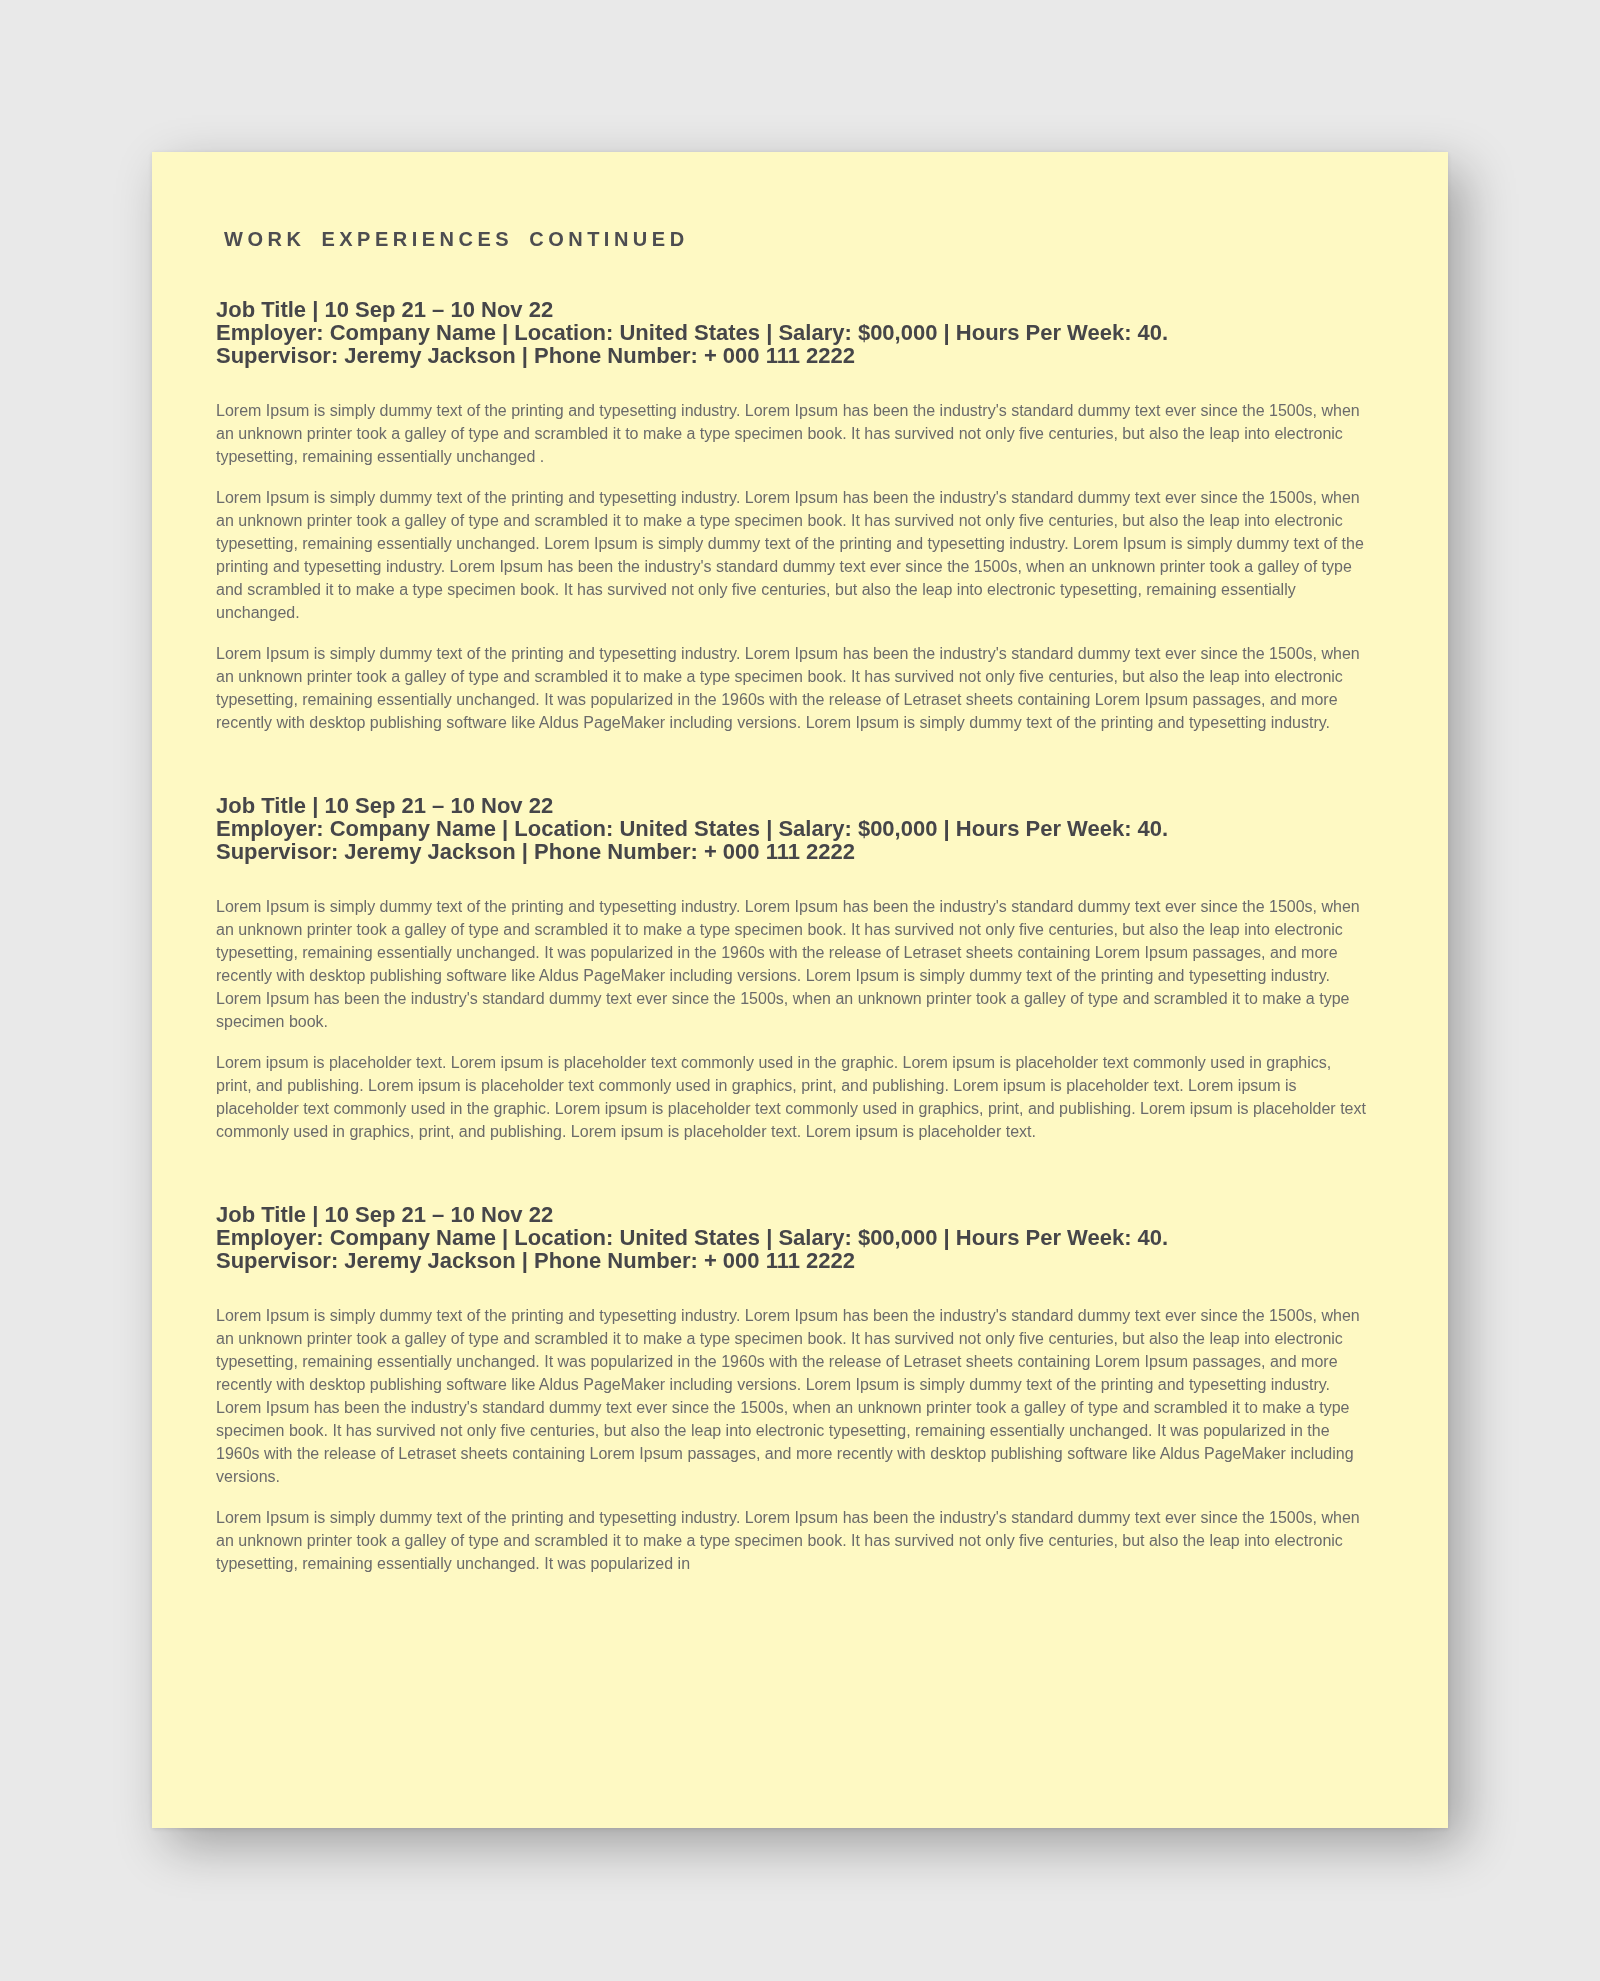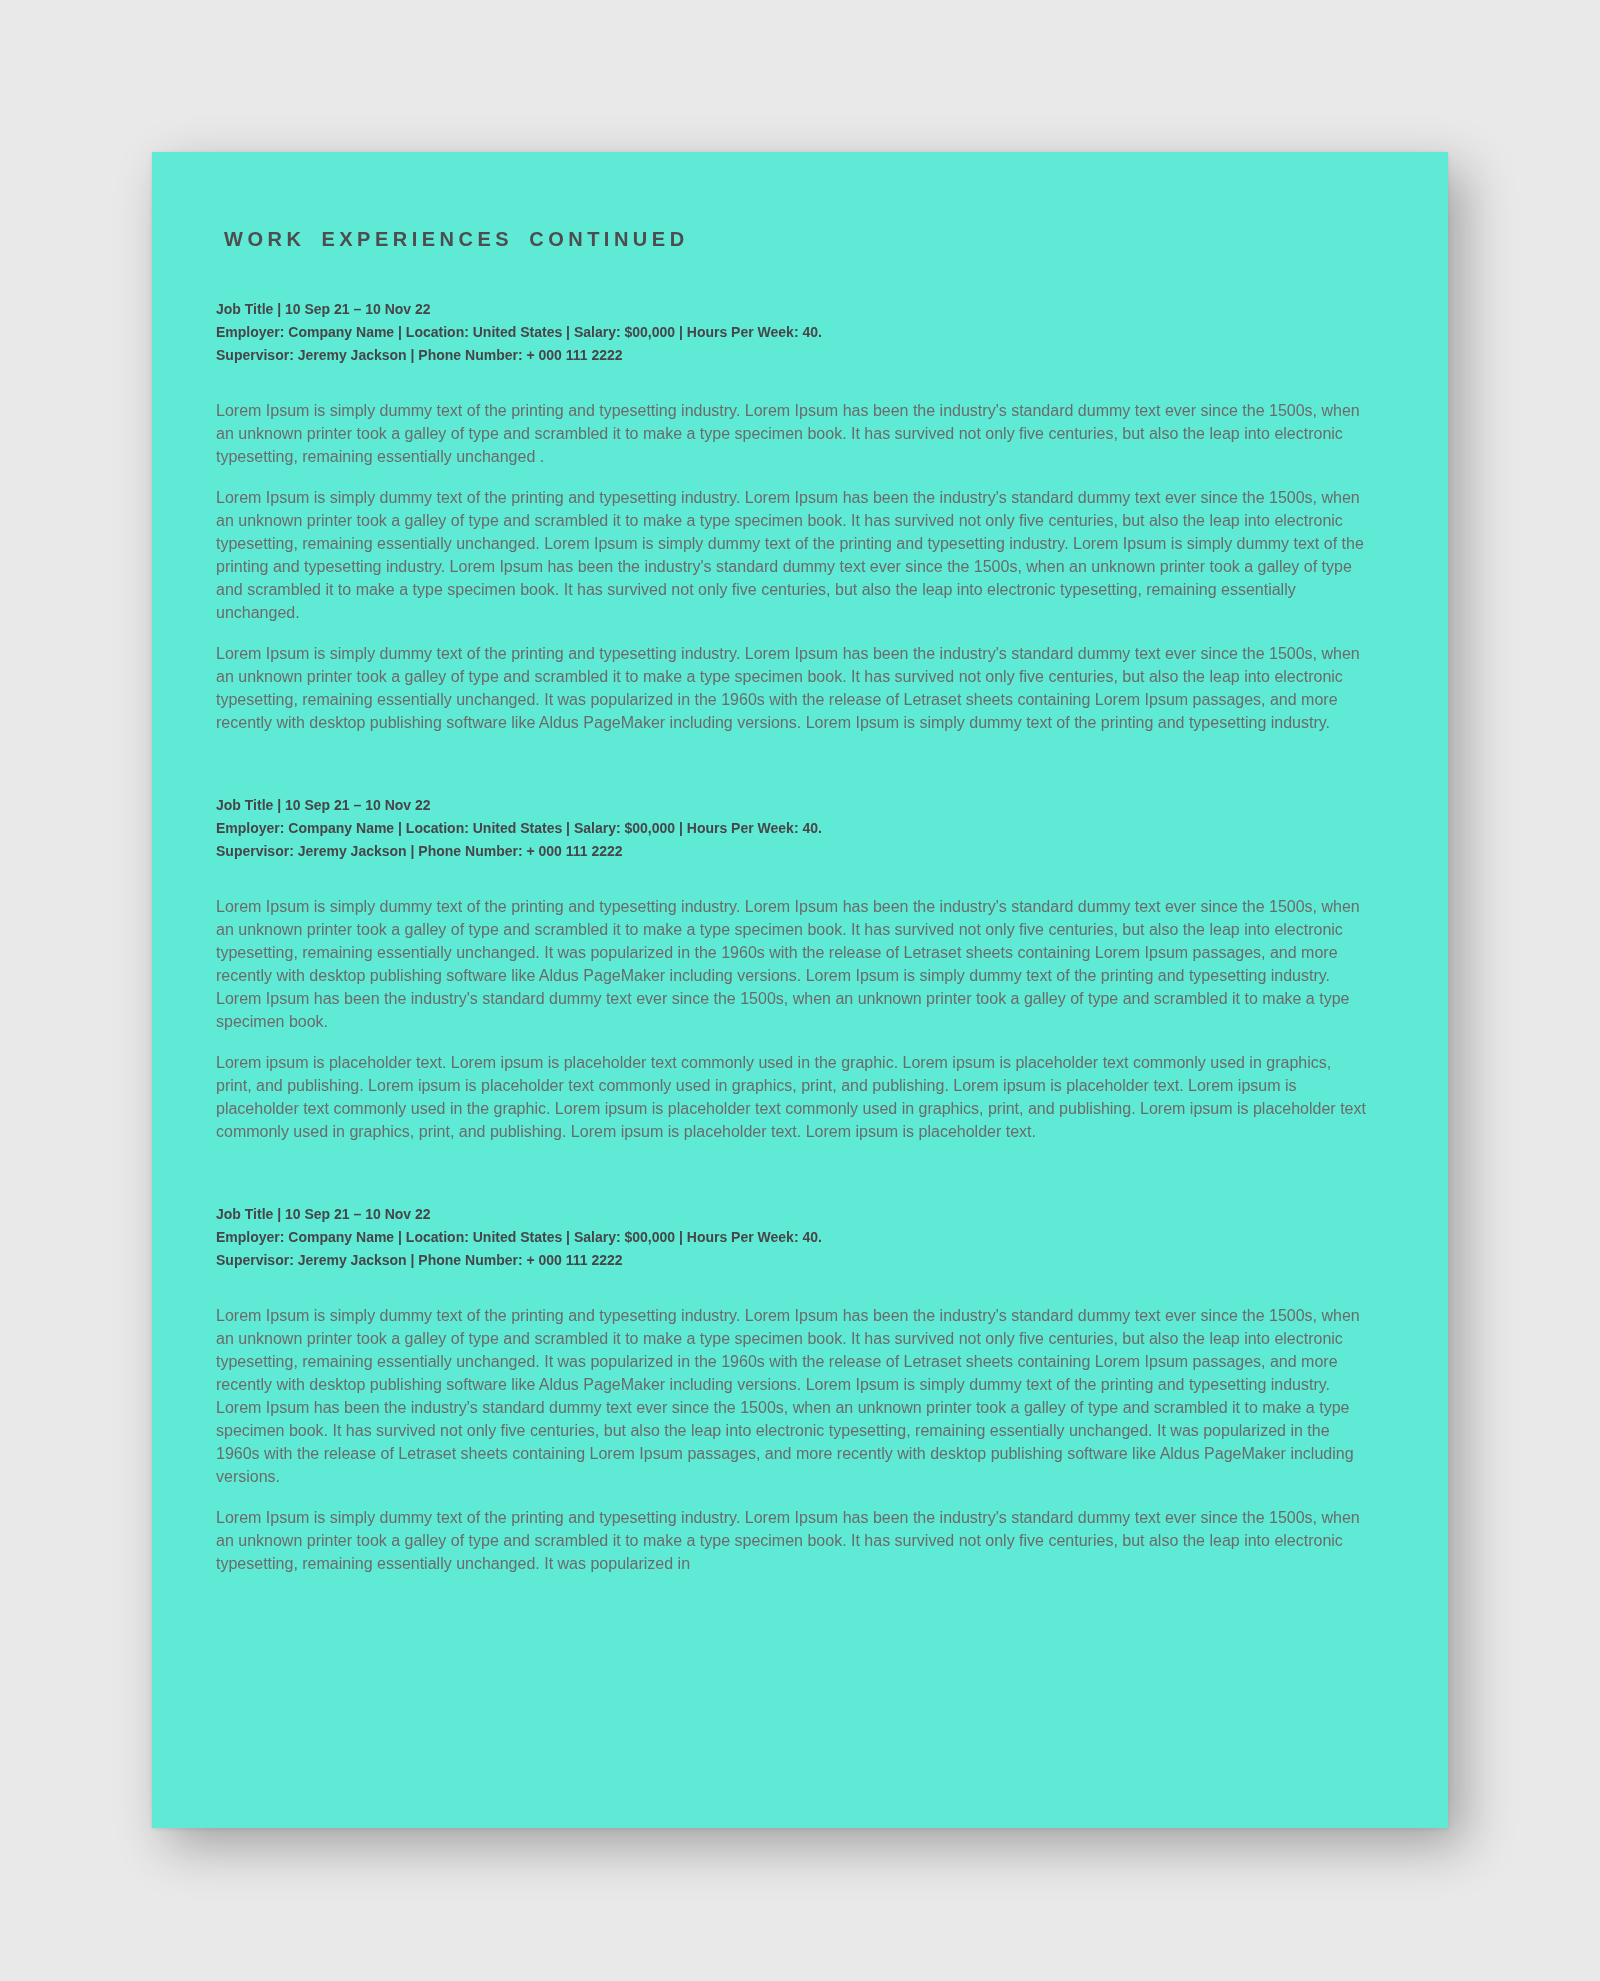--- a/index.html
+++ b/index.html
@@ -13,40 +13,40 @@
     font-family: "Liberation Sans", sans-serif;
     position: relative;
     overflow: hidden;
   }
   .page {
     position: absolute;
     left: 152px;
     top: 152px;
     width: 1296px;
     height: 1676px;
-    background: #5eead4;
+    background: #fef9c3;
     box-sizing: border-box;
     padding: 74px 82px 0 64px;
     box-shadow: 0 1px 4px rgba(0,0,0,0.10), 16px 18px 48px rgba(0,0,0,0.30);
     overflow: hidden;
   }
   .section-title {
     font-size: 20px;
     line-height: 26px;
     font-weight: bold;
     letter-spacing: 4.5px;
     word-spacing: 6px;
     color: #4d4d50;
     margin: 0 0 46px 8px;
   }
   .job {
     margin: 0 0 60px 0;
   }
   .job-header {
-    font-size: 14px;
+    font-size: 22px;
     line-height: 23px;
     font-weight: bold;
     color: #464649;
     margin: 0 0 32px 0;
   }
   .job-header .hline {
     display: block;
   }
   .job p.body-par {
     font-size: 16px;

